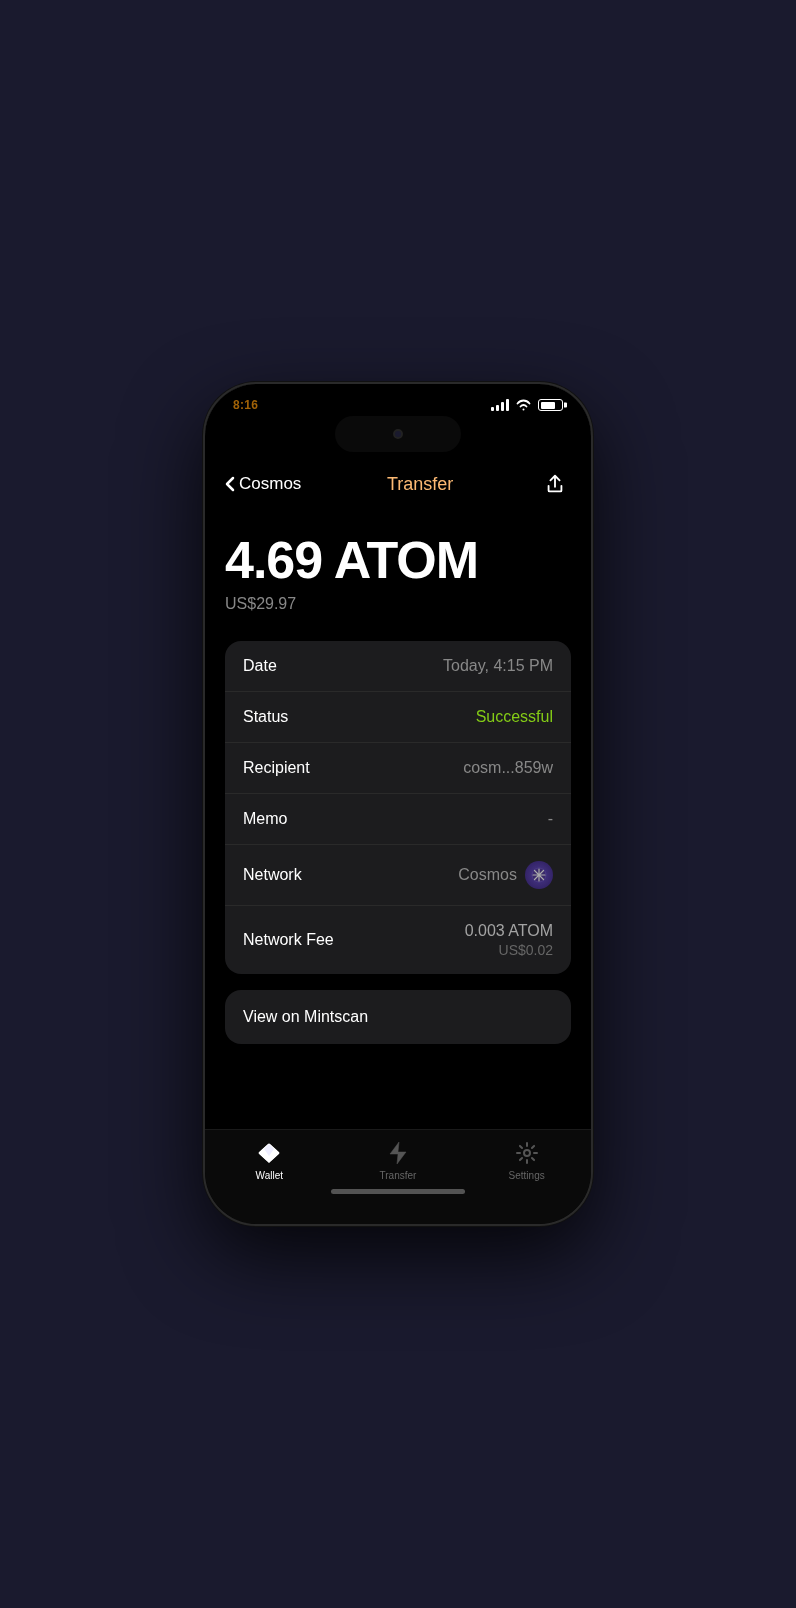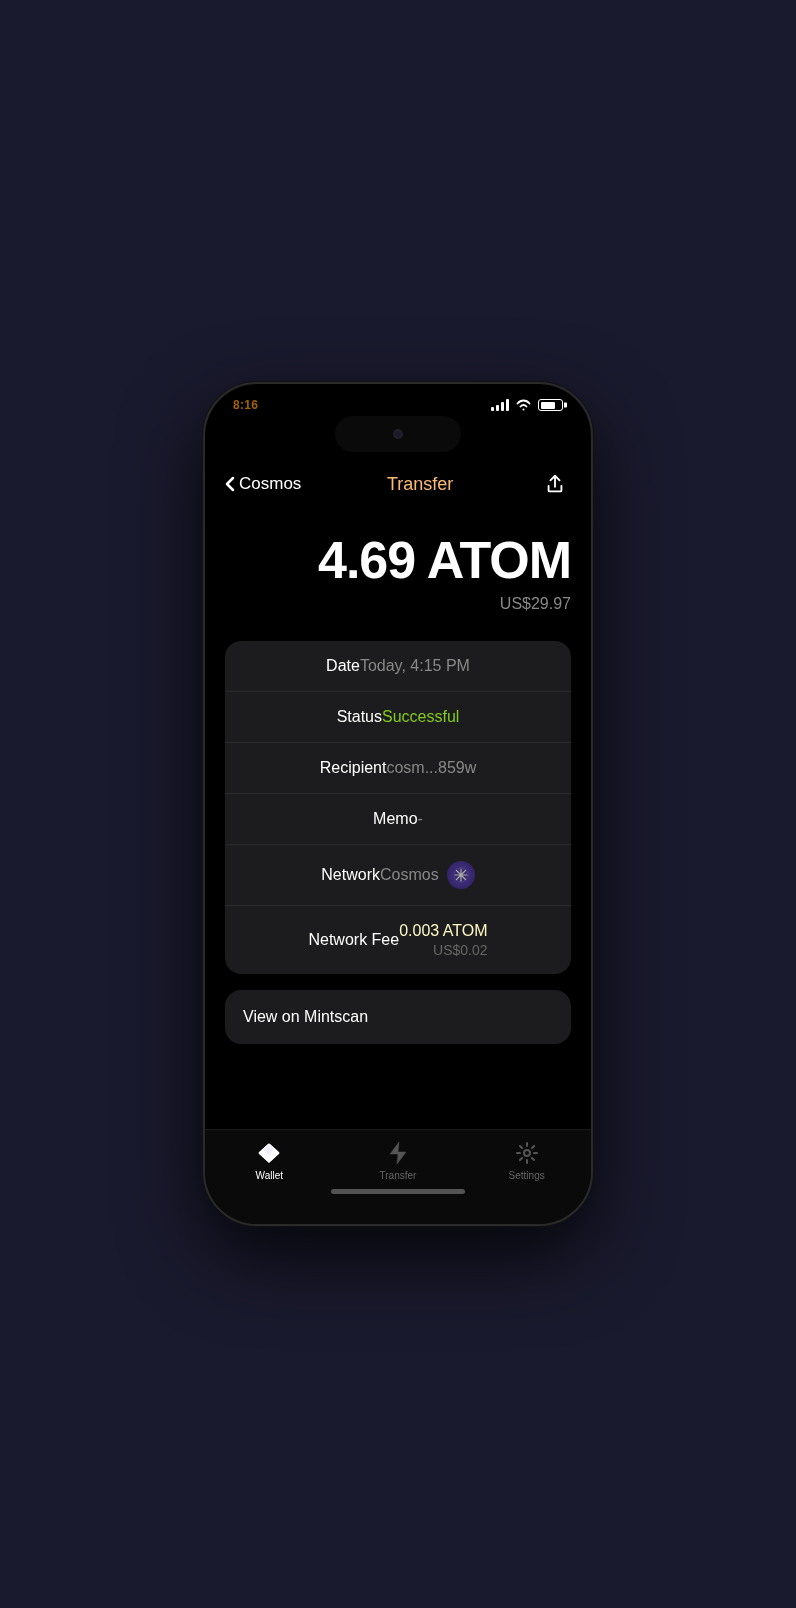--- a/index.html
+++ b/index.html
@@ -177,21 +177,21 @@
     }
 
     
     .content {
       flex: 1;
       overflow-y: auto;
       padding: 0 20px;
     }
 
     .amount-section {
-      text-align: right;
+      text-align: left;
       padding: 20px 0 28px;
     }
 
     .amount-main {
       color: #fff;
       font-size: 52px;
       font-weight: 800;
       letter-spacing: -1px;
       line-height: 1.1;
     }
@@ -205,23 +205,23 @@
     
     .details-card {
       background: #1c1c1e;
       border-radius: 16px;
       overflow: hidden;
       margin-bottom: 16px;
     }
 
     .detail-row {
       display: flex;
-      justify-content: center;
-      align-items: center;
-      padding: 16px 6px;
+      justify-content: space-between;
+      align-items: center;
+      padding: 16px 18px;
       border-bottom: 1px solid #2a2a2a;
     }
 
     .detail-row:last-child {
       border-bottom: none;
     }
 
     .detail-label {
       color: #fff;
       font-size: 16px;
@@ -253,21 +253,21 @@
       align-items: center;
       justify-content: center;
       font-size: 14px;
     }
 
     .fee-values {
       text-align: right;
     }
 
     .fee-atom {
-      color: #fef9c3;
+      color: #a3a3a3;
       font-size: 16px;
     }
 
     .fee-usd {
       color: #666;
       font-size: 14px;
       margin-top: 2px;
     }
 
     

